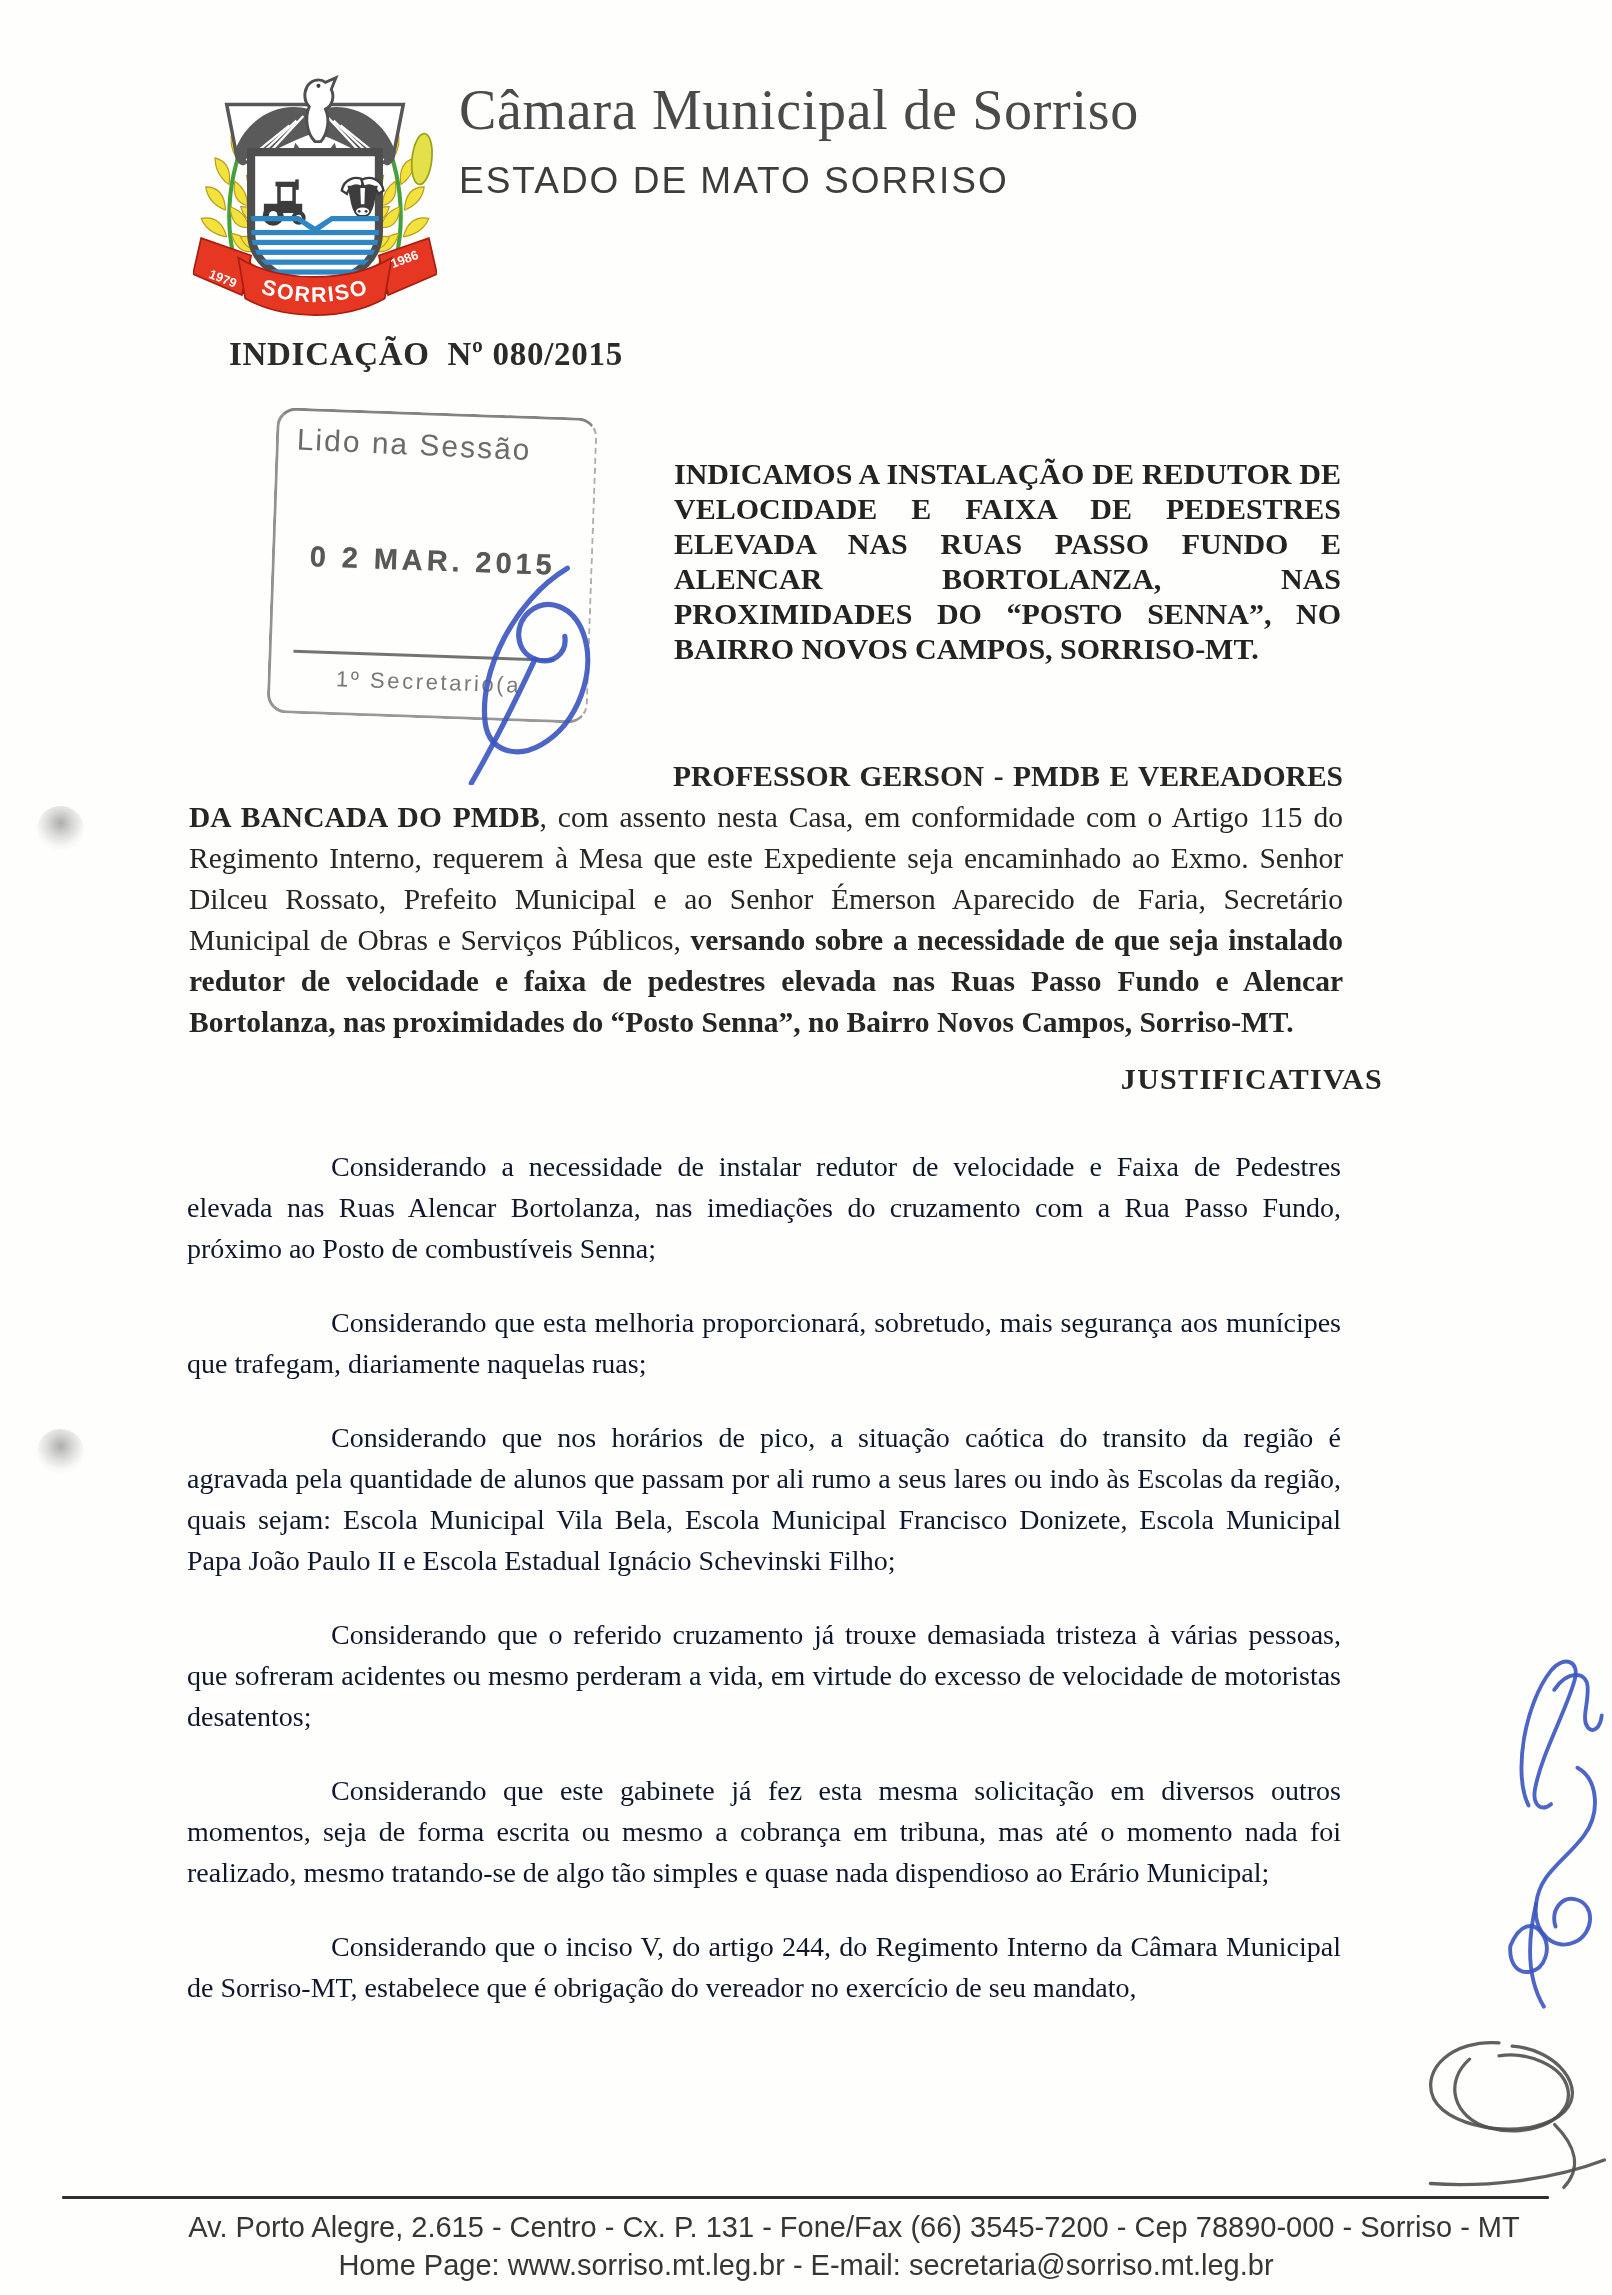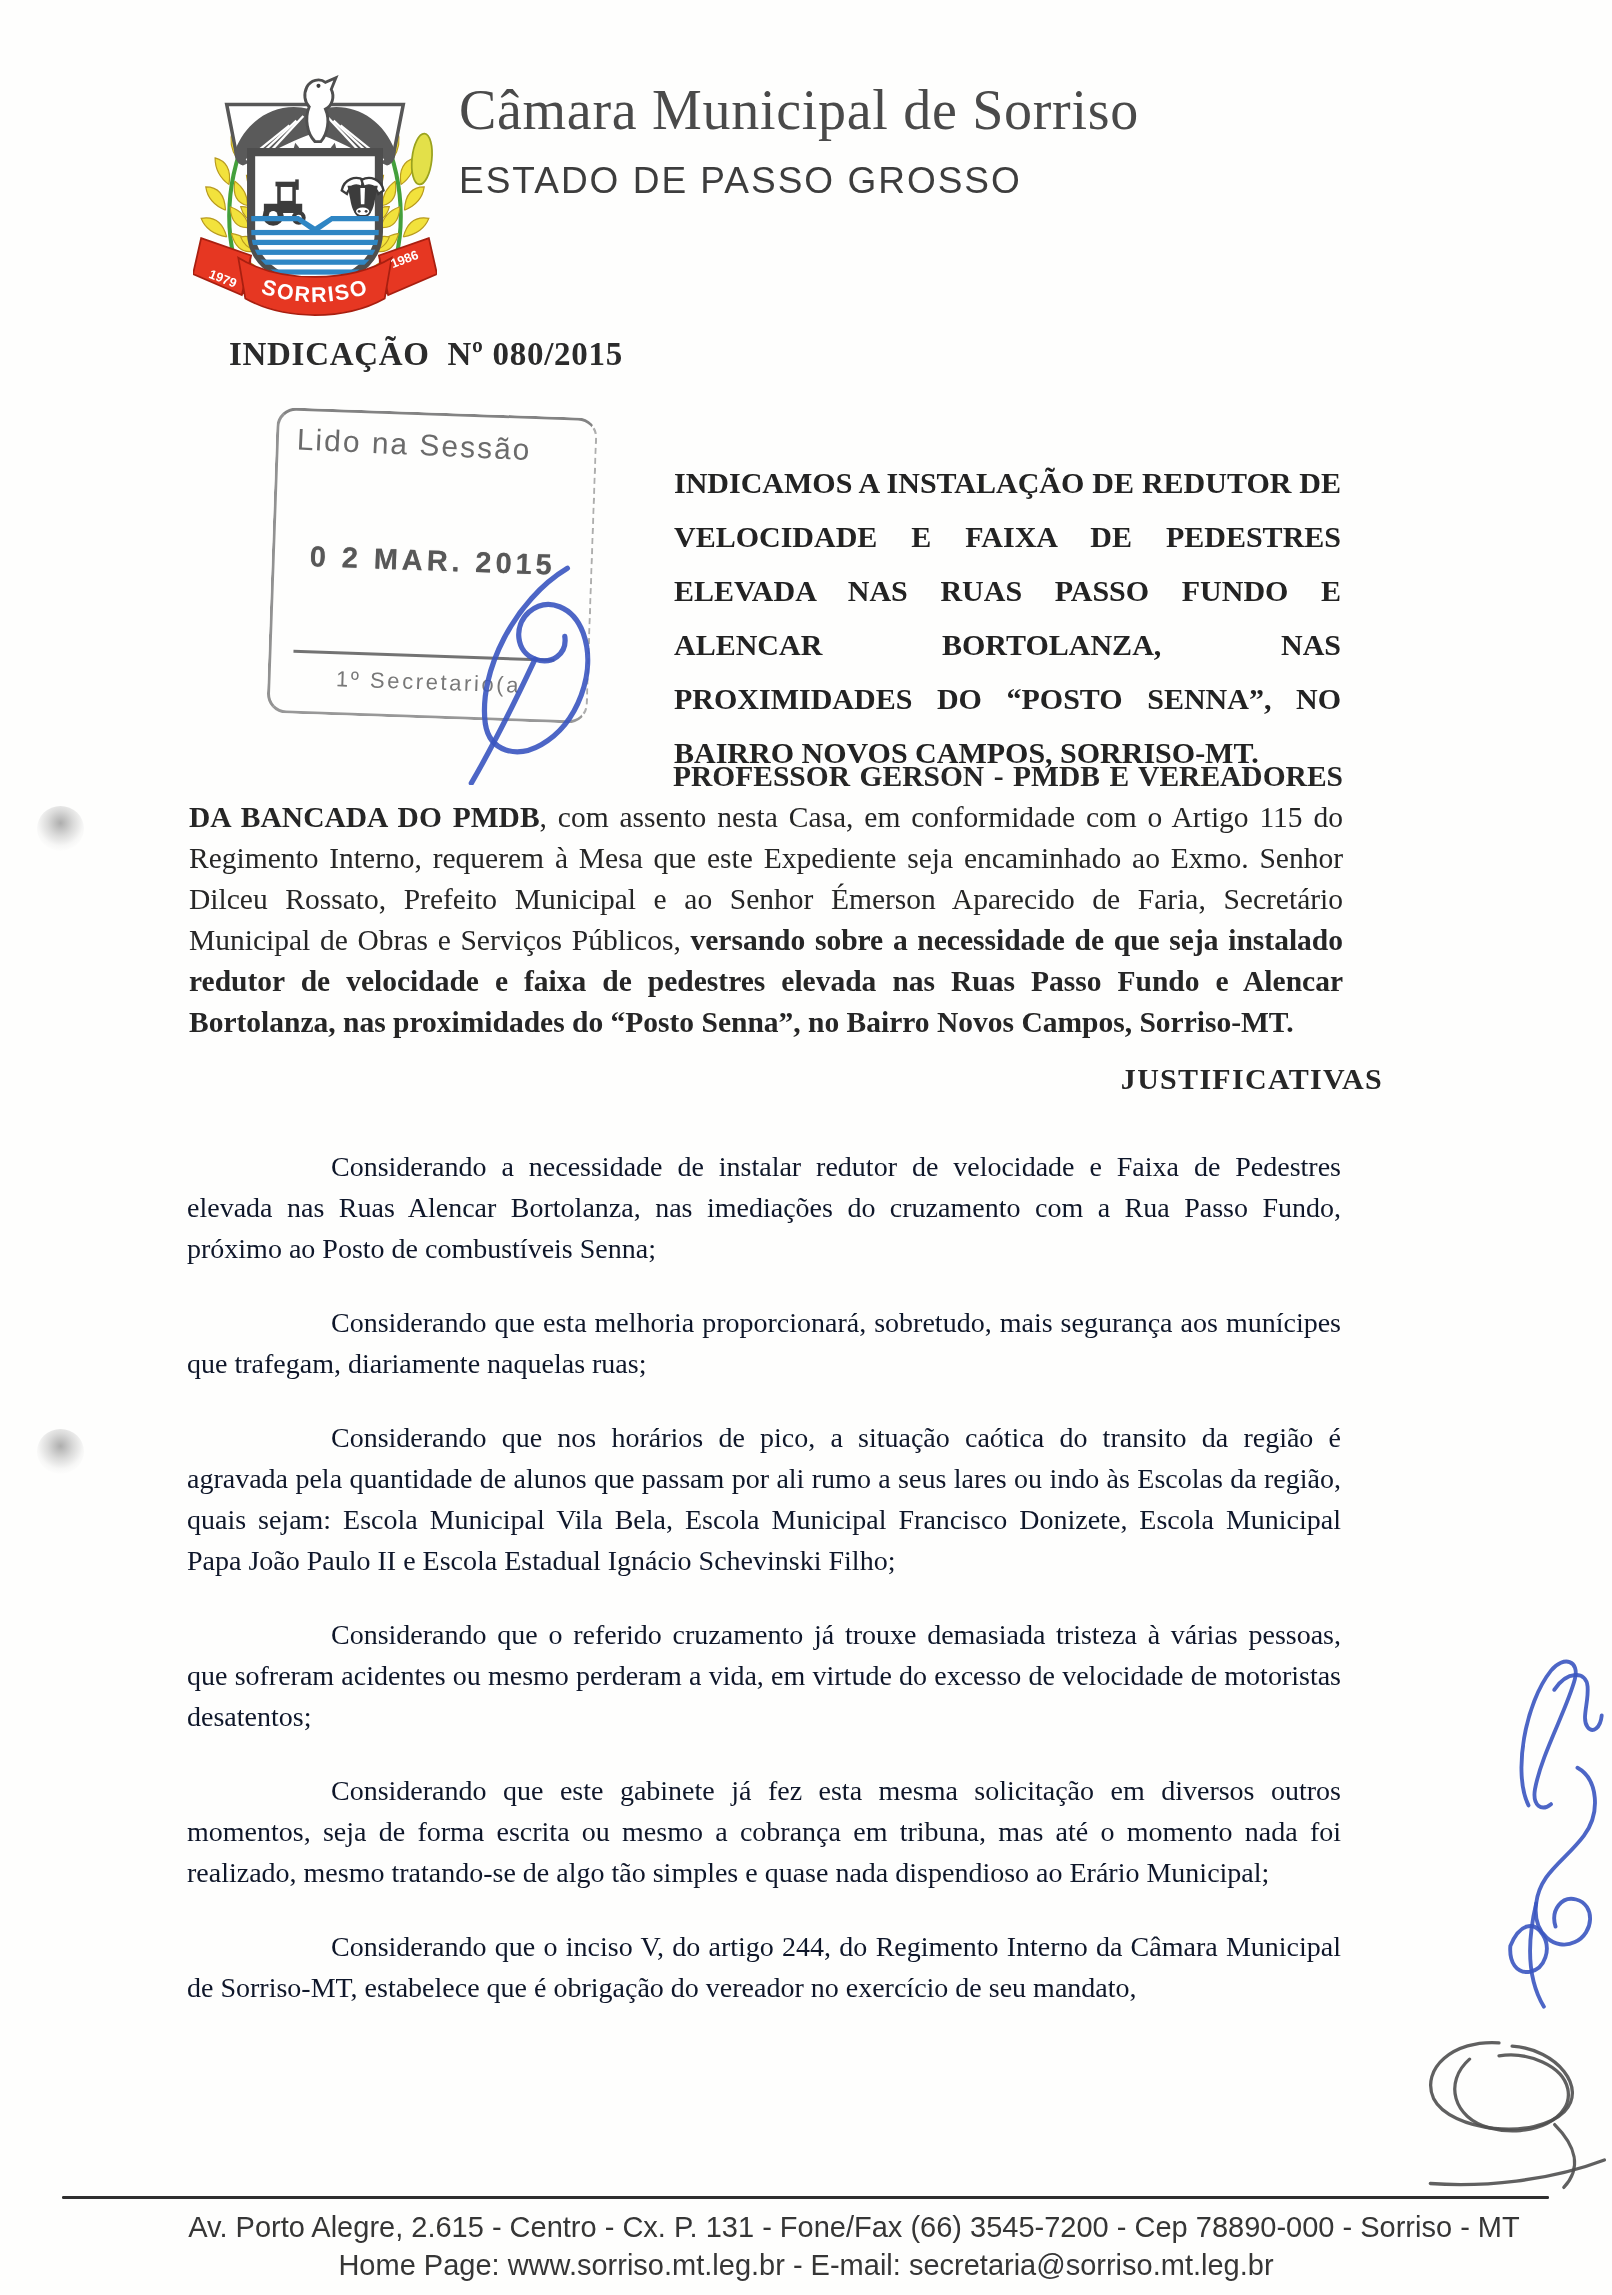--- a/index.html
+++ b/index.html
@@ -59,21 +59,21 @@
     border-top:3.9px solid rgba(90,90,90,.85);
   }
   .stamp-sec{
     position:absolute;bottom:19.7px;left:0;right:0;text-align:center;
     font-family:"Liberation Sans", sans-serif;
     font-size:22px;color:#787878;letter-spacing:2.6px;white-space:nowrap;
   }
   
   .summary{
     position:absolute;left:674px;top:456px;width:667px;margin:0;
-    font-size:30px;line-height:54px;font-weight:bold;
+    font-size:30px;line-height:35px;font-weight:bold;
     text-align:justify;color:#232323;
   }
   .authors{
     position:absolute;left:187px;top:754px;width:1154px;margin:2px;
     font-size:29.5px;line-height:41px;
     text-align:justify;text-indent:484px;color:#262626;
   }
   .section-title{
     position:absolute;left:229px;top:1062px;width:1154px;
     text-align:right;font-size:30px;font-weight:bold;letter-spacing:1.3px;color:#272727;
@@ -207,21 +207,21 @@
       <path id="ribbonCurve" d="M94,392 Q210,440 326,392" fill="none"></path>
       <text font-family="Liberation Sans, sans-serif" font-weight="bold" font-size="37" fill="#ffffff" letter-spacing="3">
         <textPath href="#ribbonCurve" startOffset="50%" text-anchor="middle">SORRISO</textPath>
       </text>
       <text transform="translate(26,374) rotate(21)" font-family="Liberation Sans, sans-serif" font-weight="bold" font-size="22" fill="#ffffff">1979</text>
       <text transform="translate(344,358) rotate(-21)" font-family="Liberation Sans, sans-serif" font-weight="bold" font-size="22" fill="#ffffff">1986</text>
     </svg>
 
     <div class="head-text">
       <div class="head-title">Câmara Municipal de Sorriso</div>
-      <div class="head-sub">ESTADO DE PASSO GROSSO</div>
+      <div class="head-sub">ESTADO DE MATO SORRISO</div>
     </div>
   </div>
 
   <div class="doc-title">INDICAÇÃO&nbsp;&nbsp;Nº 080/2015</div>
 
   <div class="stamp">
     <div class="stamp-title">Lido na Sessão</div>
     <div class="stamp-date">0 2 MAR. 2015</div>
     <div class="stamp-line"></div>
     <div class="stamp-sec">1º Secretario(a</div>

